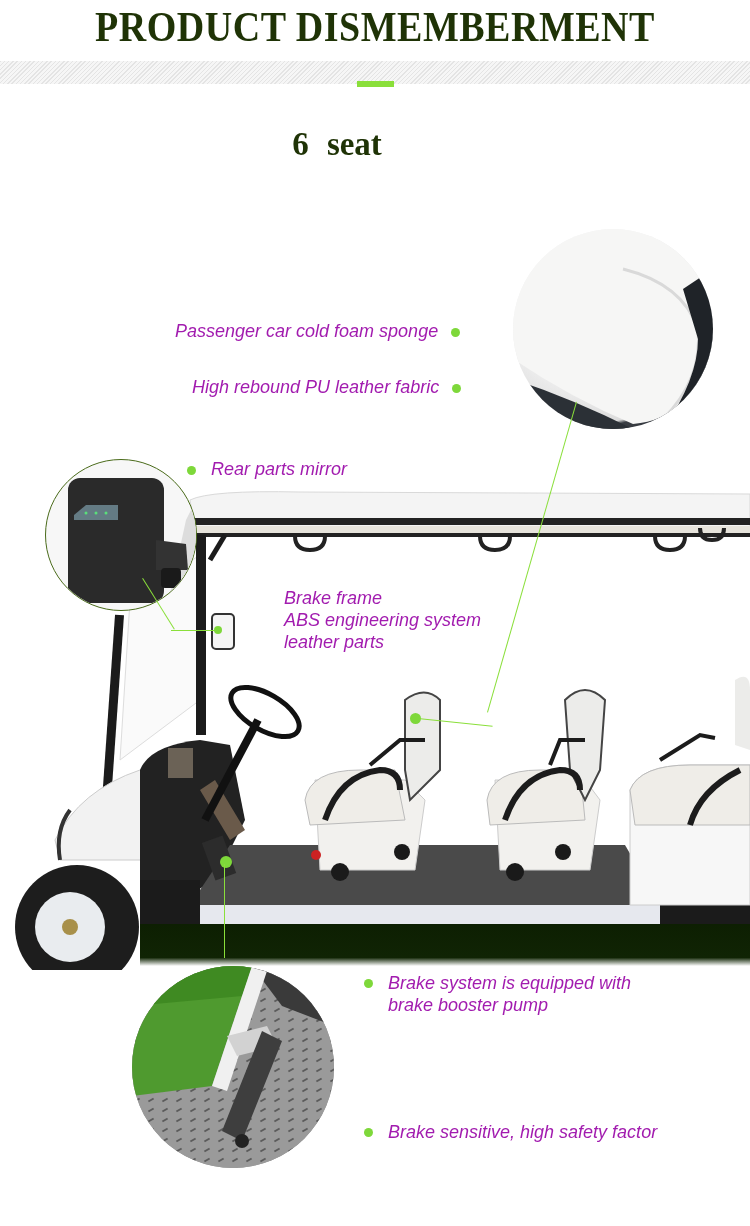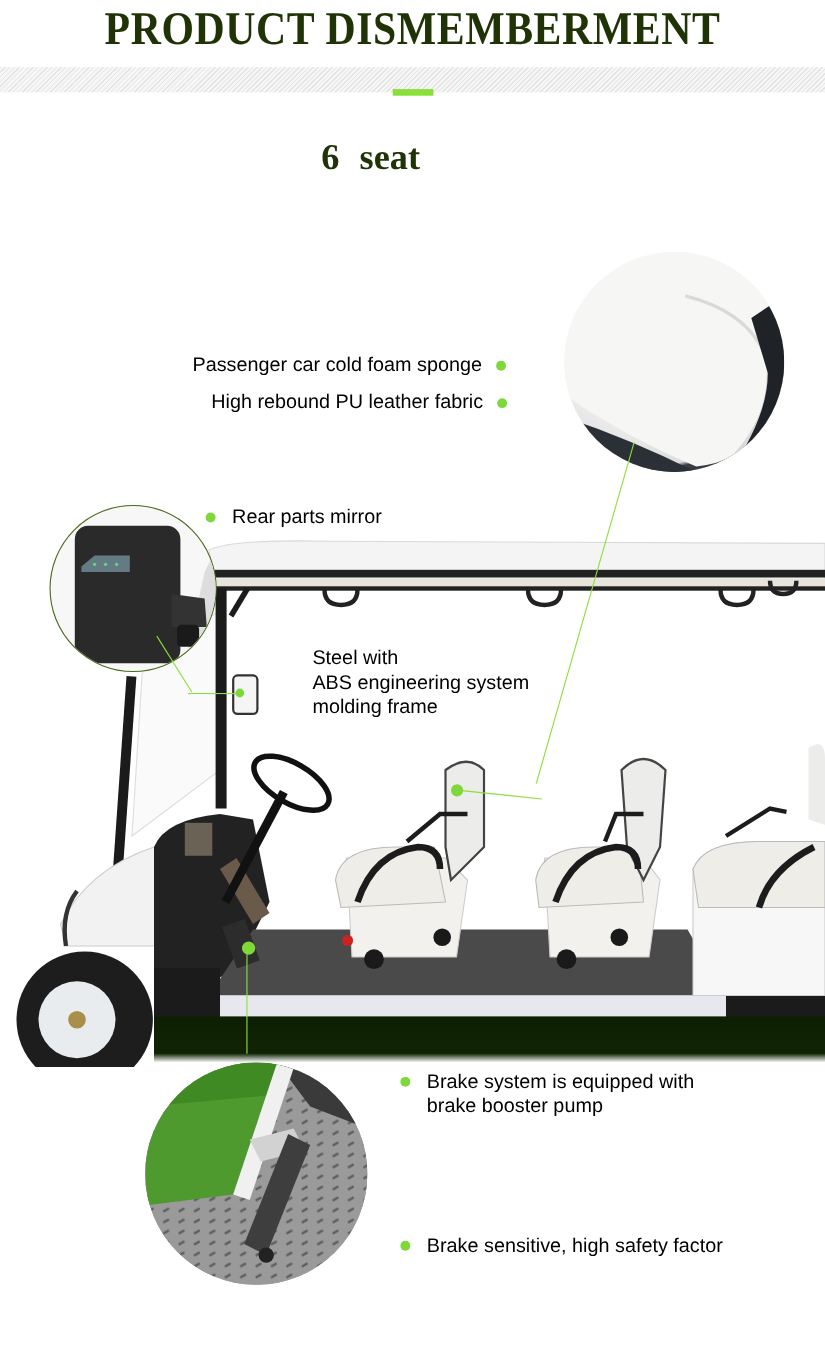--- a/index.html
+++ b/index.html
@@ -16,21 +16,21 @@
     background: repeating-linear-gradient(135deg, #e4e4e4 0px, #e4e4e4 1px, #f6f6f6 1px, #f6f6f6 3px);
   }
   .accent-bar { position: absolute; top: 81px; left: 357px; width: 37px; height: 6px; background: #8adf3a; }
 
   .subtitle {
     position: absolute; top: 126px; left: 0; width: 674px; text-align: center;
     font-family: "Liberation Serif", serif; font-weight: bold; font-size: 33px; color: #1f3306;
     word-spacing: 10px;
   }
 
-  .label { position: absolute; font-size: 18px; color: #000000; line-height: 22px; white-space: nowrap; }
+  .label { position: absolute; font-size: 18px; color: #a21caf; line-height: 22px; white-space: nowrap; font-style: italic; }
   .dot { display: inline-block; width: 9px; height: 9px; border-radius: 50%; background: #7ed83a; vertical-align: middle; }
 
   .circle {
     position: absolute; border-radius: 50%; overflow: hidden;
   }
   .leader { position: absolute; background: #8adf3a; transform-origin: 0 0; height: 1.3px; }
   .anchor { position: absolute; width: 11px; height: 11px; border-radius: 50%; background: #7ed83a; }
 
   .ground-band {
     position: absolute; top: 924px; left: 140px; width: 610px; height: 42px;
@@ -109,21 +109,21 @@
   <circle cx="70" cy="927" r="35" fill="#e9ecef"></circle>
   <circle cx="70" cy="927" r="8" fill="#a8904a"></circle>
 </svg>
 
 <div class="ground-band"></div>
 
 <div class="label" style="top:320px; left:175px; text-align:right;">
   <span>Passenger car cold foam sponge</span>
   <span class="dot" style="margin-left:8px;"></span>
 </div>
-<div class="label" style="top:354px; left:192px; text-align:right;">
+<div class="label" style="top:376px; left:192px; text-align:right;">
   <span>High rebound PU leather fabric</span>
   <span class="dot" style="margin-left:8px;"></span>
 </div>
 
 <div class="circle" style="left:513px; top:229px; width:200px; height:200px; background: radial-gradient(circle at 40% 35%, #ffffff 0%, #f3f3f3 45%, #dcdcdc 70%, #3a3e44 72%, #1b1e22 100%);">
   <svg width="200" height="200" viewBox="0 0 200 200" style="position:absolute;left:0;top:0">
     <path d="M0 0 L200 0 L200 120 Q180 190 120 195 Q60 170 0 130 Z" fill="#f6f6f5"></path>
     <path d="M110 40 Q170 55 185 100 Q190 150 150 190" fill="none" stroke="#d9d9d9" stroke-width="3"></path>
     <path d="M0 150 Q60 170 120 200 L0 200 Z" fill="#2b3036"></path>
     <path d="M170 60 L200 40 L200 200 L150 200 Q185 150 185 110 Z" fill="#1f2328"></path>
@@ -148,23 +148,23 @@
     <circle cx="40" cy="53" r="1.5" fill="#5ae07a"></circle>
       <circle cx="50" cy="53" r="1.5" fill="#5ae07a"></circle>
       <circle cx="60" cy="53" r="1.5" fill="#5ae07a"></circle>
   </svg>
 </div>
 <div class="leader" style="left:143px; top:578px; width:60px; transform: rotate(58deg);"></div>
 <div class="leader" style="left:171px; top:630px; width:48px;"></div>
 <div class="anchor" style="left:214px; top:626px; width:8px; height:8px;"></div>
 
 <div class="label" style="top:587px; left:284px;">
-  <div>Steel with</div>
+  <div>Brake frame</div>
   <div>ABS engineering system</div>
-  <div>molding frame</div>
+  <div>leather parts</div>
 </div>
 
 <div class="anchor" style="left:220px; top:856px; width:12px; height:12px;"></div>
 <div class="leader" style="left:225px; top:864px; width:94px; transform: rotate(90deg);"></div>
 
 <div class="circle" style="left:132px; top:966px; width:202px; height:202px; background:#8d8d8d;">
   <svg width="202" height="202" viewBox="0 0 202 202" style="position:absolute;left:0;top:0">
     <defs>
       <pattern id="tread" width="14" height="10" patternUnits="userSpaceOnUse">
         <rect width="14" height="10" fill="#9a9a9a"></rect>

